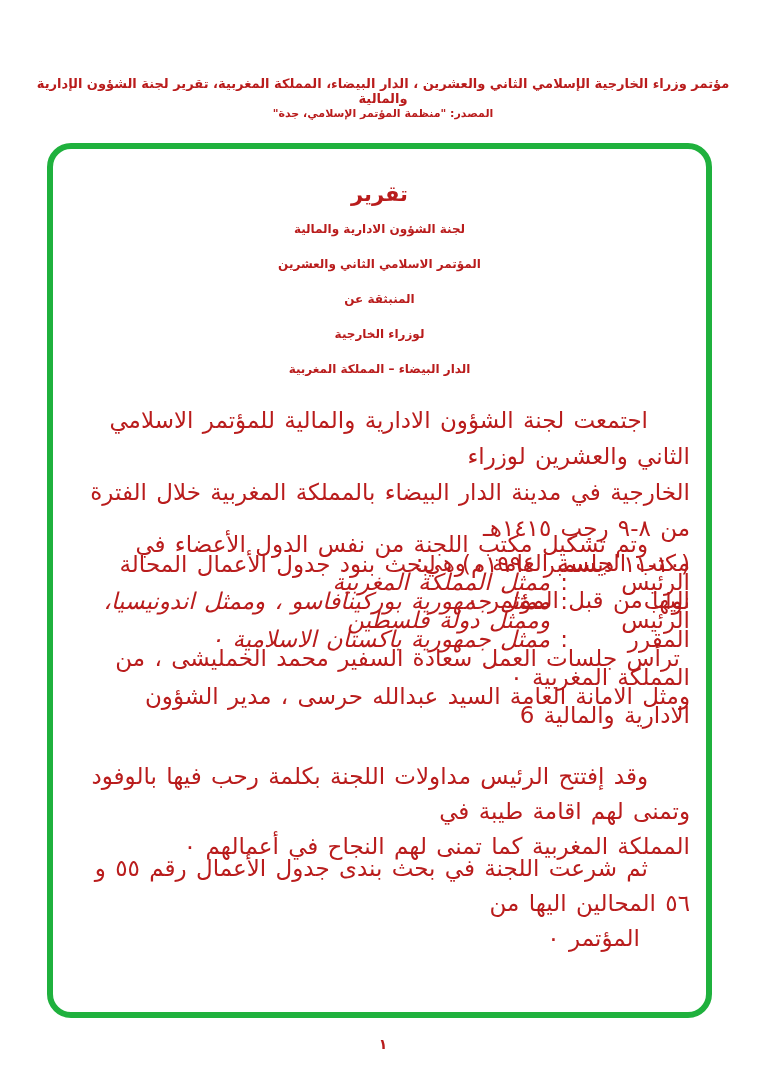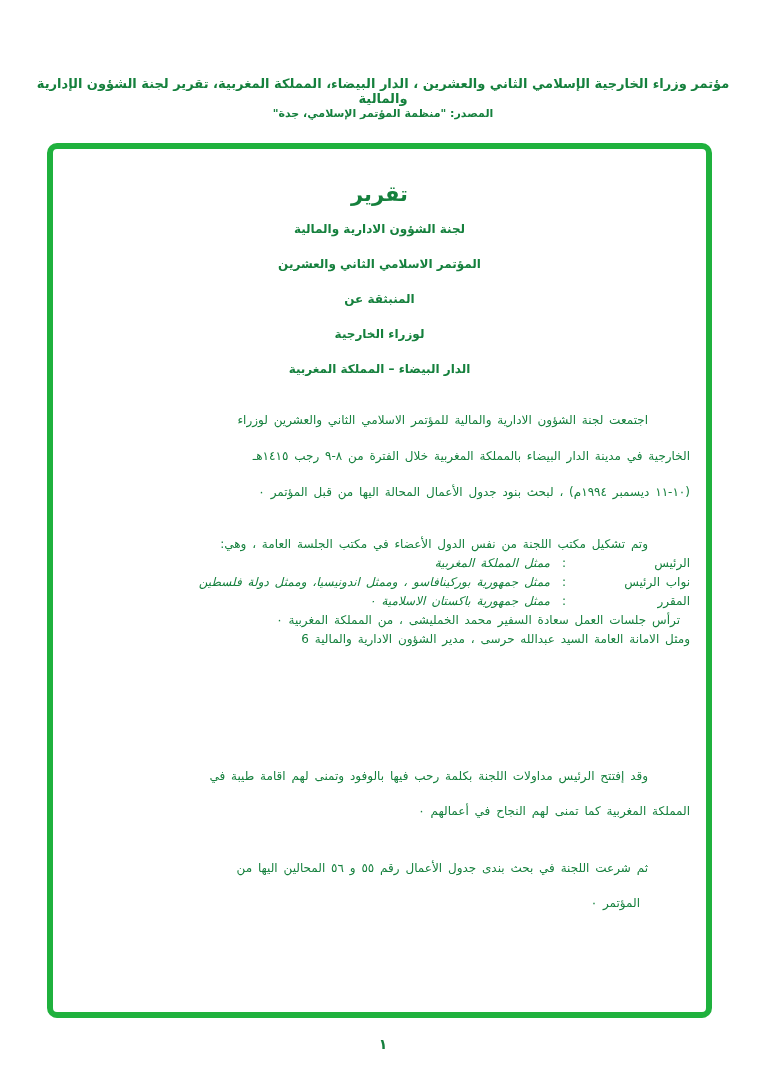--- a/index.html
+++ b/index.html
@@ -6,21 +6,21 @@
     margin: 0;
     padding: 0;
     background: #ffffff;
   }
   .page {
     position: relative;
     width: 766px;
     height: 1084px;
     background: #ffffff;
     font-family: "DejaVu Sans", sans-serif;
-    color: #15803d;
+    color: #b91c1c;
     direction: rtl;
     overflow: hidden;
   }
   .header-line1 {
     position: absolute;
     top: 76px;
     left: 10px;
     right: 10px;
     text-align: center;
     font-size: 13px;
@@ -60,21 +60,21 @@
     line-height: 35px;
     letter-spacing: 0.3px;
   }
   .title-line.first {
     font-size: 21px;
   }
   .para {
     position: absolute;
     right: 16px;
     left: 25px;
-    font-size: 12px;
+    font-size: 23px;
     text-align: right;
     word-spacing: 2px;
   }
   .p-meeting { top: 253px; line-height: 36px; }
   .p-bureau  { top: 386px; line-height: 19px; }
   .p-opening { top: 610px; line-height: 35px; }
   .p-agenda  { top: 702px; line-height: 35px; }
   .indent-first { text-indent: 42px; }
   .indent-small { text-indent: 10px; }
   .indent-cont  { text-indent: 50px; }
@@ -93,21 +93,21 @@
   }
 </style>
 </head>
 <body>
 
 <div class="page">
 
   <div class="header-line1">مؤتمر وزراء الخارجية الإسلامي الثاني والعشرين ، الدار البيضاء، المملكة المغربية، تقرير لجنة الشؤون الإدارية والمالية</div>
   <div class="header-line2">المصدر:  "منظمة المؤتمر الإسلامي، جدة"</div>
 
-  <div class="doc-frame" style="border-color: rgb(31, 177, 61);">
+  <div class="doc-frame" style="border-color: rgb(31, 177, 61); border-radius: 24px;">
 
     <div class="title-block">
       <div class="title-line first">تقرير</div>
       <div class="title-line">لجنة الشؤون الادارية والمالية</div>
       <div class="title-line">المؤتمر الاسلامي الثاني والعشرين</div>
       <div class="title-line">المنبثقة عن</div>
       <div class="title-line">لوزراء الخارجية</div>
       <div class="title-line">الدار البيضاء – المملكة المغربية</div>
     </div>
 

